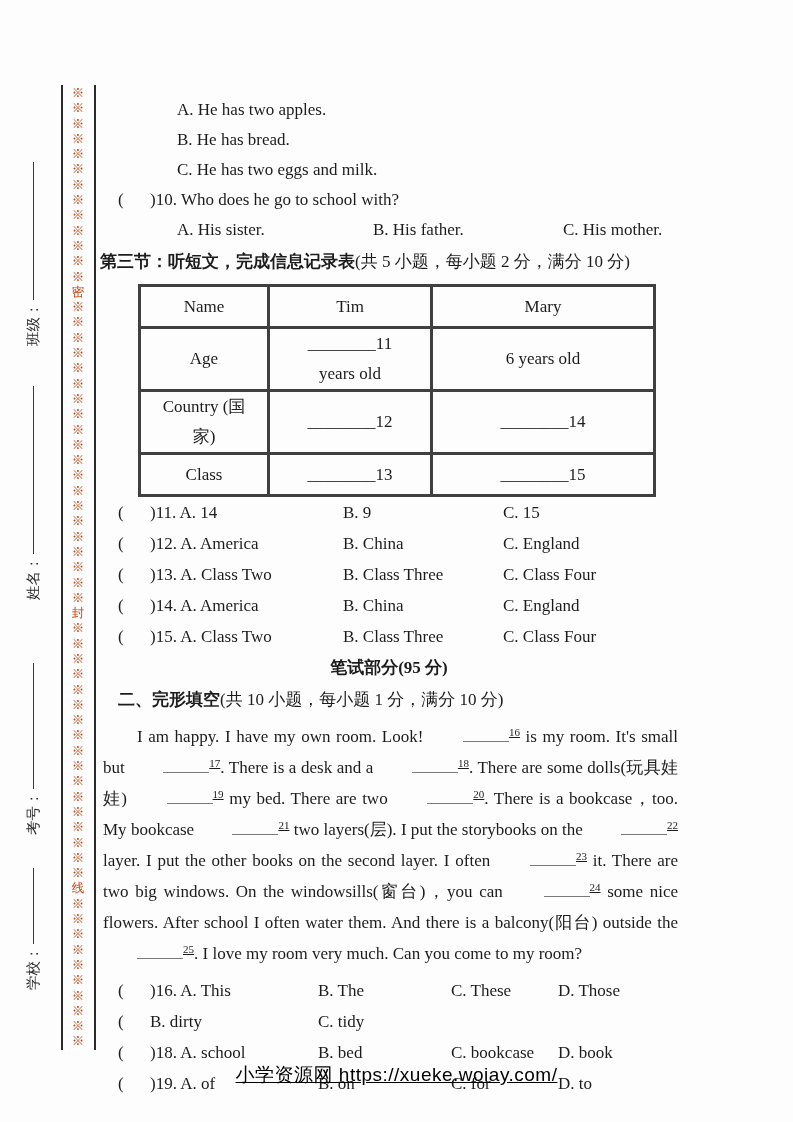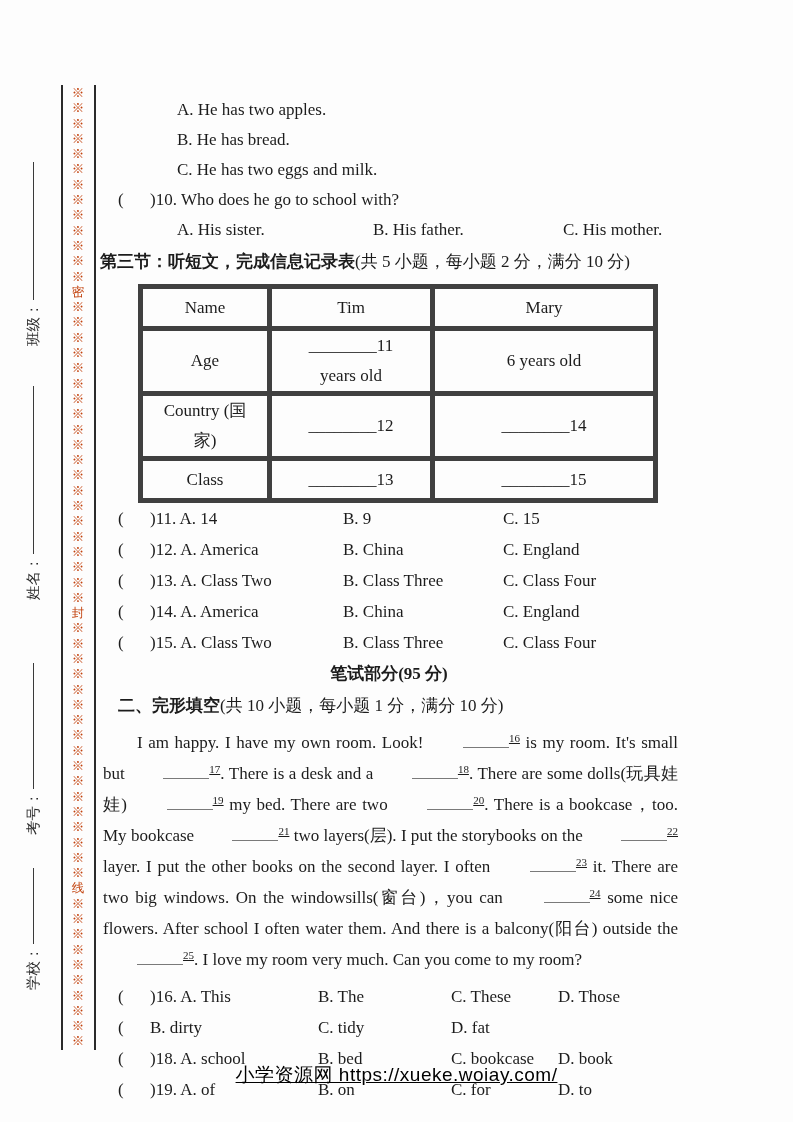--- a/index.html
+++ b/index.html
@@ -37,21 +37,21 @@
   .opt-line { margin-left:77px; }
   .q-line { margin-left:18px; display:flex; }
   .q-line .paren { display:inline-block; width:32px; }
   .opt-row3 { margin-left:77px; display:grid; grid-template-columns:196px 190px 1fr; }
   .sec-title { margin-top:2px; }
   .sec-title .bold, .bold { font-weight:bold; }
   .info-table {
     border-collapse:collapse; margin:7px 0 0 38px; text-align:center;
     font-size:17px;
   }
-  .info-table td { border:5px solid #404040; height:42px; padding:0 20px; }
+  .info-table td { border:3px solid #404040; height:42px; padding:0 20px; }
   .info-table td.c1 { width:129px; }
   .info-table td.c2 { width:163px; }
   .info-table td.c3 { width:223px; }
   .lq-row { margin-left:18px; display:grid; grid-template-columns:32px 193px 160px 1fr; line-height:31px; }
   .cq-row { margin-left:18px; display:grid; grid-template-columns:32px 168px 133px 107px 1fr; line-height:31px; }
   .center-bold { text-align:center; font-weight:bold; line-height:31px; }
   .cloze {
     margin:6px 0 6px 3px; width:575px; text-align:justify; line-height:31px;
     text-indent:34px;
   }
@@ -177,21 +177,20 @@
     <span>(</span>
     <span><span>)16.</span> <span>A. This</span></span>
     <span>B. The</span>
     <span>C. These</span>
     <span>D. Those</span>
   </div>
   <div class="cq-row">
     <span>(</span>
     <span>B. dirty</span>
     <span>C. tidy</span>
-    <span>D. fat</span>
   </div>
   <div class="cq-row">
     <span>(</span>
     <span><span>)18.</span> <span>A. school</span></span>
     <span>B. bed</span>
     <span>C. bookcase</span>
     <span>D. book</span>
   </div>
   <div class="cq-row">
     <span>(</span>

